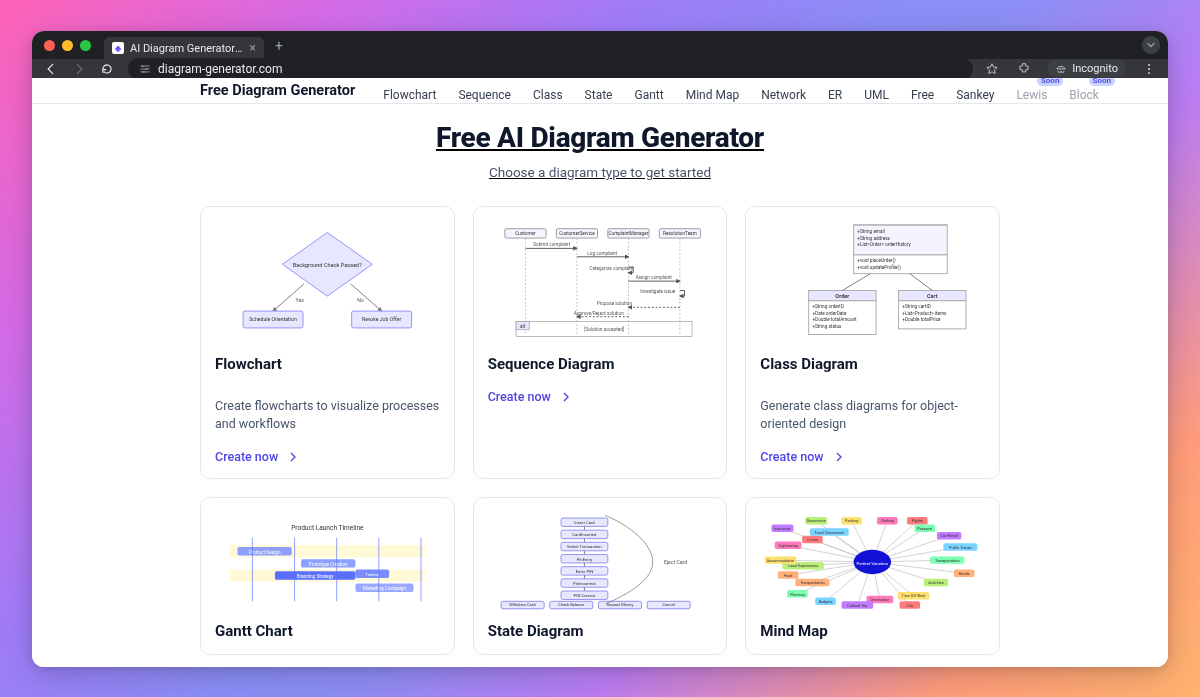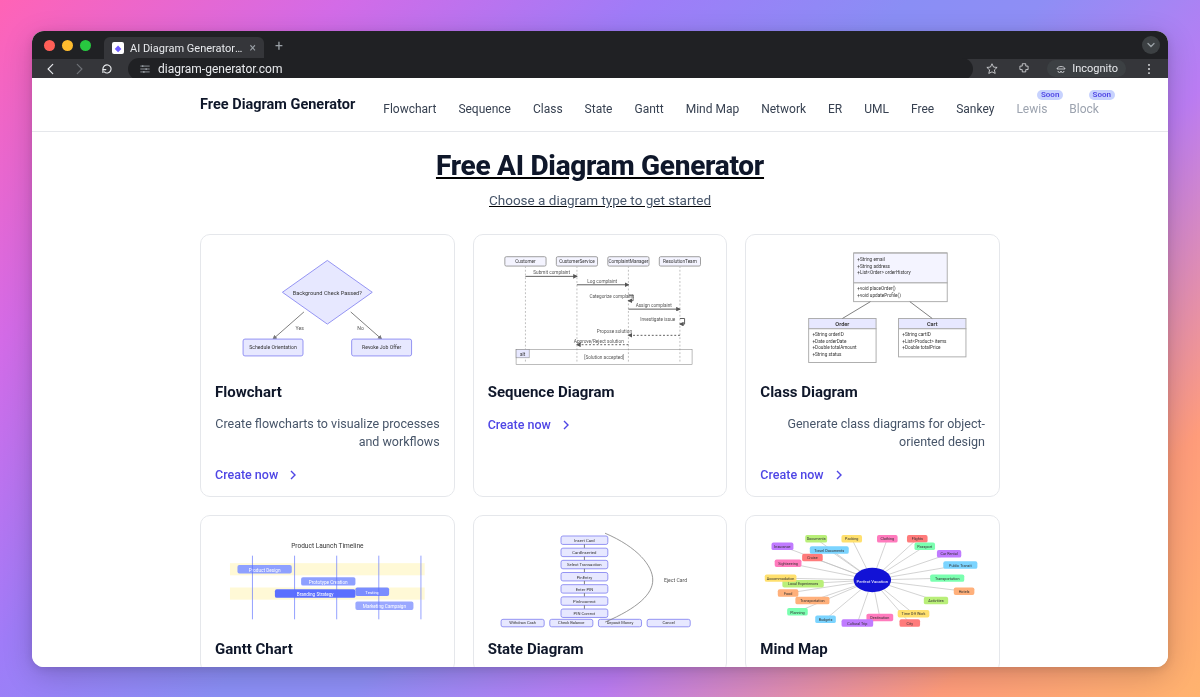--- a/index.html
+++ b/index.html
@@ -124,21 +124,21 @@
       overflow: hidden;
       background: #fff;
       display: flex;
       flex-direction: column;
     }
 
     .site-header {
       border-bottom: 1px solid #e5e7eb;
       display: flex;
       align-items: center;
-      height: 54px;
+      height: 26px;
       padding: 8px 16px;
     }
     .site-logo {
       font-weight: 700;
       font-size: 14.5px;
       color: #0f172a;
       margin-left: 152px;
       margin-right: 28px;
       white-space: nowrap;
     }
@@ -207,25 +207,24 @@
     }
     .thumb svg { width:100%; height:100%; }
 
     .card h3 {
       margin-top: 10px;
       font-size: 15px;
       font-weight: 700;
       color: #0f172a;
     }
     .card p {
-      margin-top: 14px;
+      margin-top: 24px;
       font-size: 12.5px;
       color: #475569;
       line-height: 1.45;
-      text-align: right;
     }
     .create-now {
       margin-top: 16px;
       display: inline-flex;
       align-items: center;
       gap: 10px;
       color: #4f46e5;
       font-size: 12.5px;
       font-weight: 500;
       cursor: pointer;

